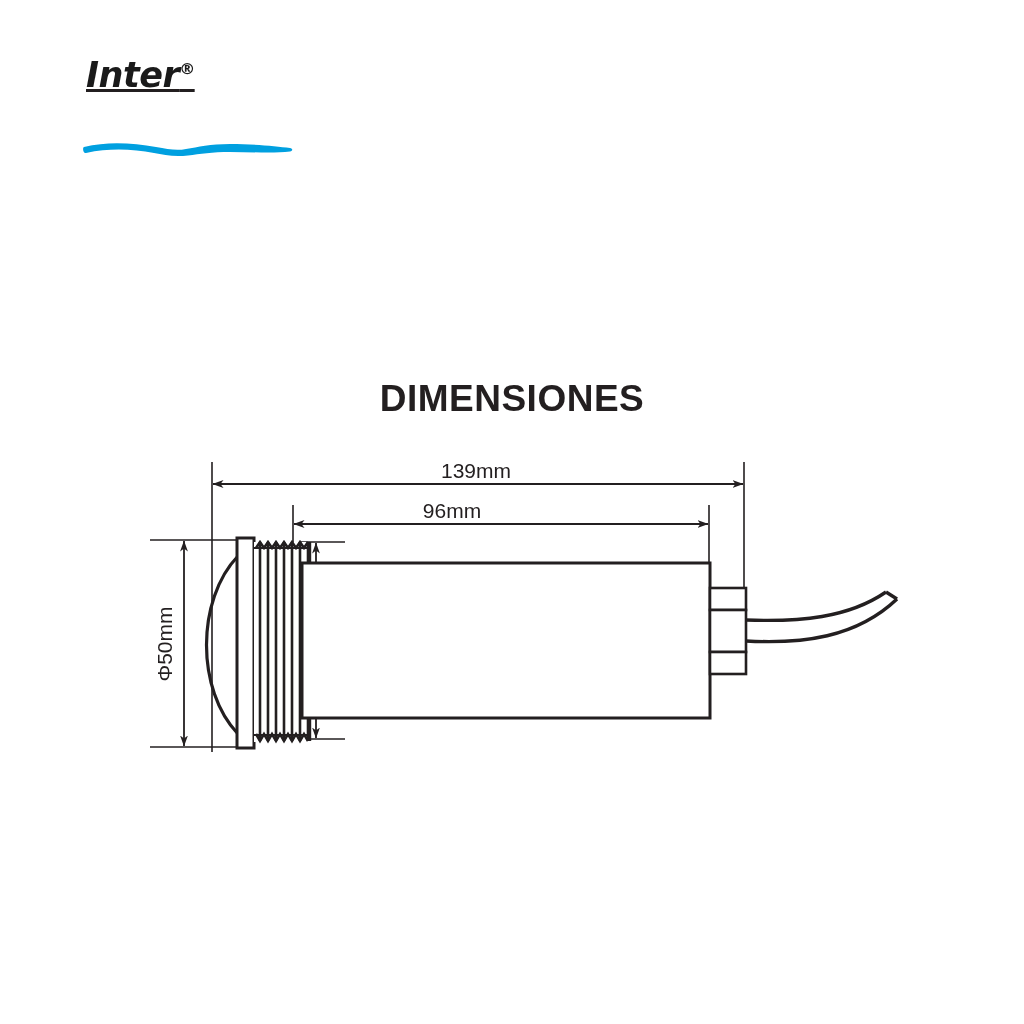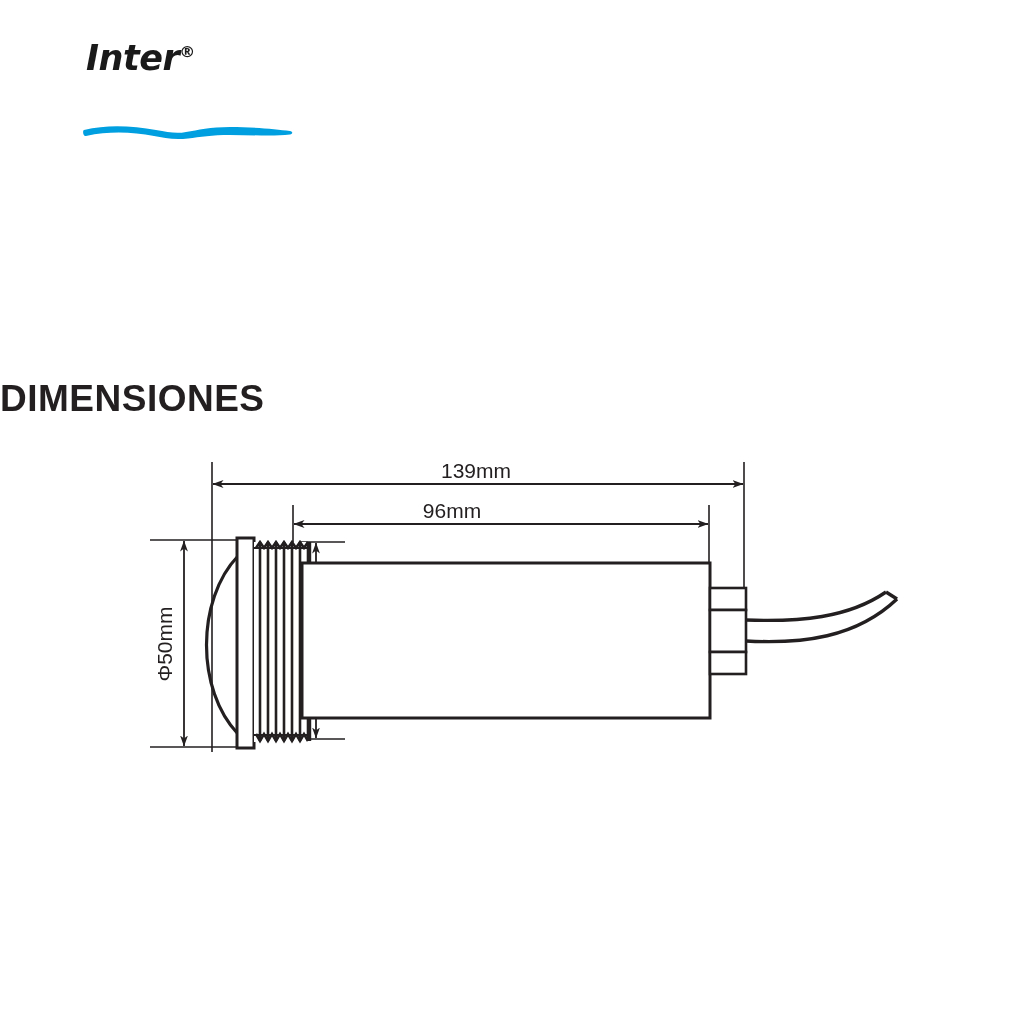--- a/index.html
+++ b/index.html
@@ -13,23 +13,24 @@
     font-family: "Liberation Sans", sans-serif;
     color: #231f20;
     position: relative;
     overflow: hidden;
   }
 
   
   #brand-logo {
     position: absolute;
     left: 78px;
-    top: 35px;
+    top: 52px;
     width: 260px;
     height: 100px;
+    text-decoration: underline;
   }
   .logo-line {
     font-family: "DejaVu Sans", sans-serif;
     font-weight: bold;
     font-style: italic;
     font-size: 35px;
     letter-spacing: -0.5px;
     color: #1a1a1a;
     line-height: 34px;
     white-space: nowrap;
@@ -49,20 +50,21 @@
     width: 260px;
     height: 22px;
   }
 
   
   #drawing-title {
     position: absolute;
     left: 0;
     top: 378px;
     width: 1024px;
+    text-align: center;
     font-family: "Liberation Sans", sans-serif;
     font-weight: bold;
     font-size: 37px;
     letter-spacing: 0.5px;
     color: #231f20;
   }
 
   
   #dimension-drawing {
     position: absolute;

